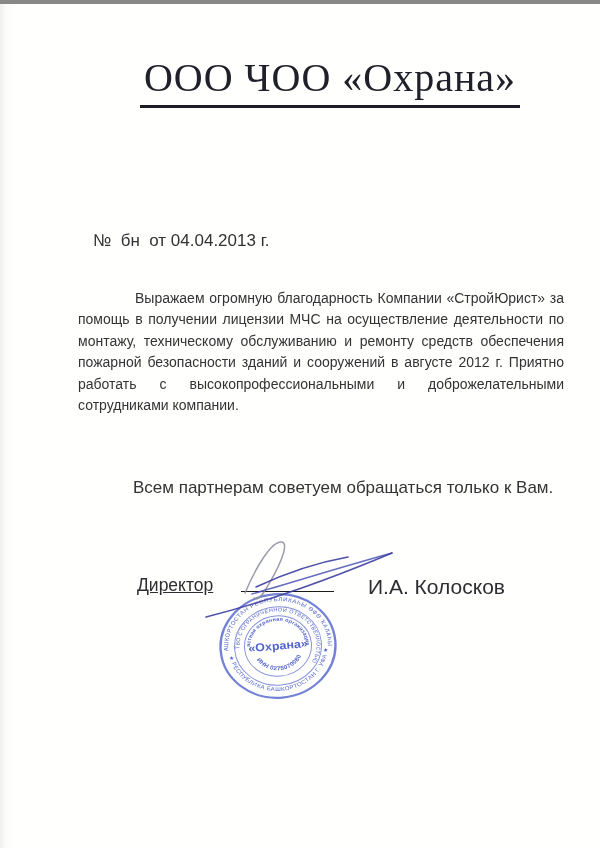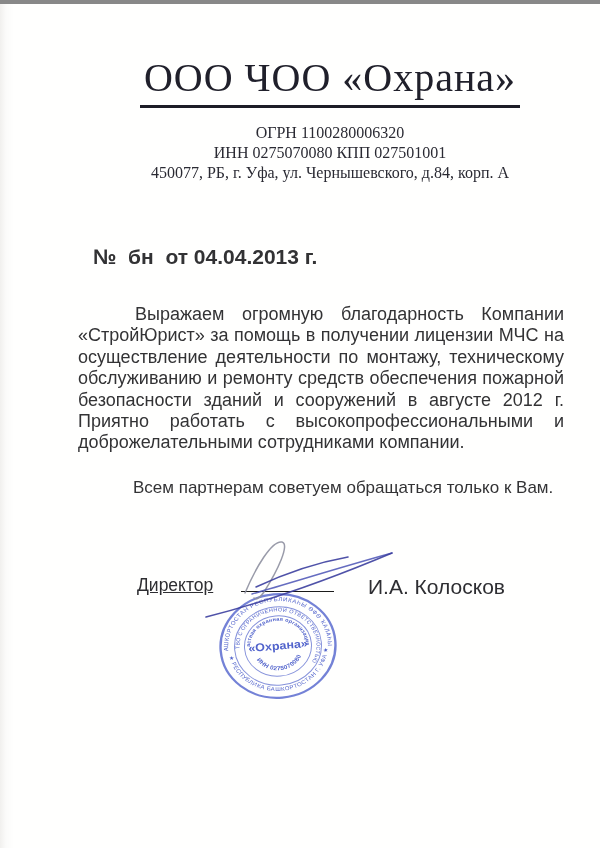--- a/index.html
+++ b/index.html
@@ -36,32 +36,31 @@
     left: 60px; right: 0; top: 119px;
     text-align: center;
     font-family: "Liberation Serif", serif;
     font-size: 16px;
     line-height: 20px;
     color: #2a2a33;
   }
   
   .ref-line {
     position: absolute;
-    left: 93px; top: 241px;
-    font-size: 21px;
+    left: 93px; top: 227px;
+    font-size: 17px;
     color: #323234;
     white-space: pre;
-    font-weight: bold;
   }
   
   .body-par {
     position: absolute;
-    left: 78px; top: 300px;
+    left: 78px; top: 284px;
     width: 486px;
-    font-size: 18px;
+    font-size: 14px;
     line-height: 21.4px;
     text-align: justify;
     text-indent: 57px;
     color: #333335;
     margin: 0;
   }
   .closing-par {
     position: absolute;
     left: 76px; top: 474px;
     width: 486px;
@@ -108,25 +107,20 @@
 </style>
 </head>
 <body>
 
 <div class="page">
 
   <div class="title-wrap">
     <span class="title">ООО ЧОО «Охрана»</span>
   </div>
 
-  <div class="reg-block">
-    <div>ОГРН 1100280006320</div>
-    <div>ИНН 0275070080 КПП 027501001</div>
-    <div>450077, РБ, г. Уфа, ул. Чернышевского, д.84, корп. А</div>
-  </div>
 
   <div class="ref-line">№  бн  от 04.04.2013 г.</div>
 
   <p class="body-par">Выражаем огромную благодарность Компании «СтройЮрист» за помощь в получении лицензии МЧС на осуществление деятельности по монтажу, техническому обслуживанию и ремонту средств обеспечения пожарной безопасности зданий и сооружений в августе 2012 г. Приятно работать с высокопрофессиональными и доброжелательными сотрудниками компании.</p>
   <p class="closing-par">Всем партнерам советуем обращаться только к Вам.</p>
 
   <div class="sig-role">Директор</div>
   <div class="sig-line"></div>
   <div class="sig-name">И.А. Колосков</div>
 

